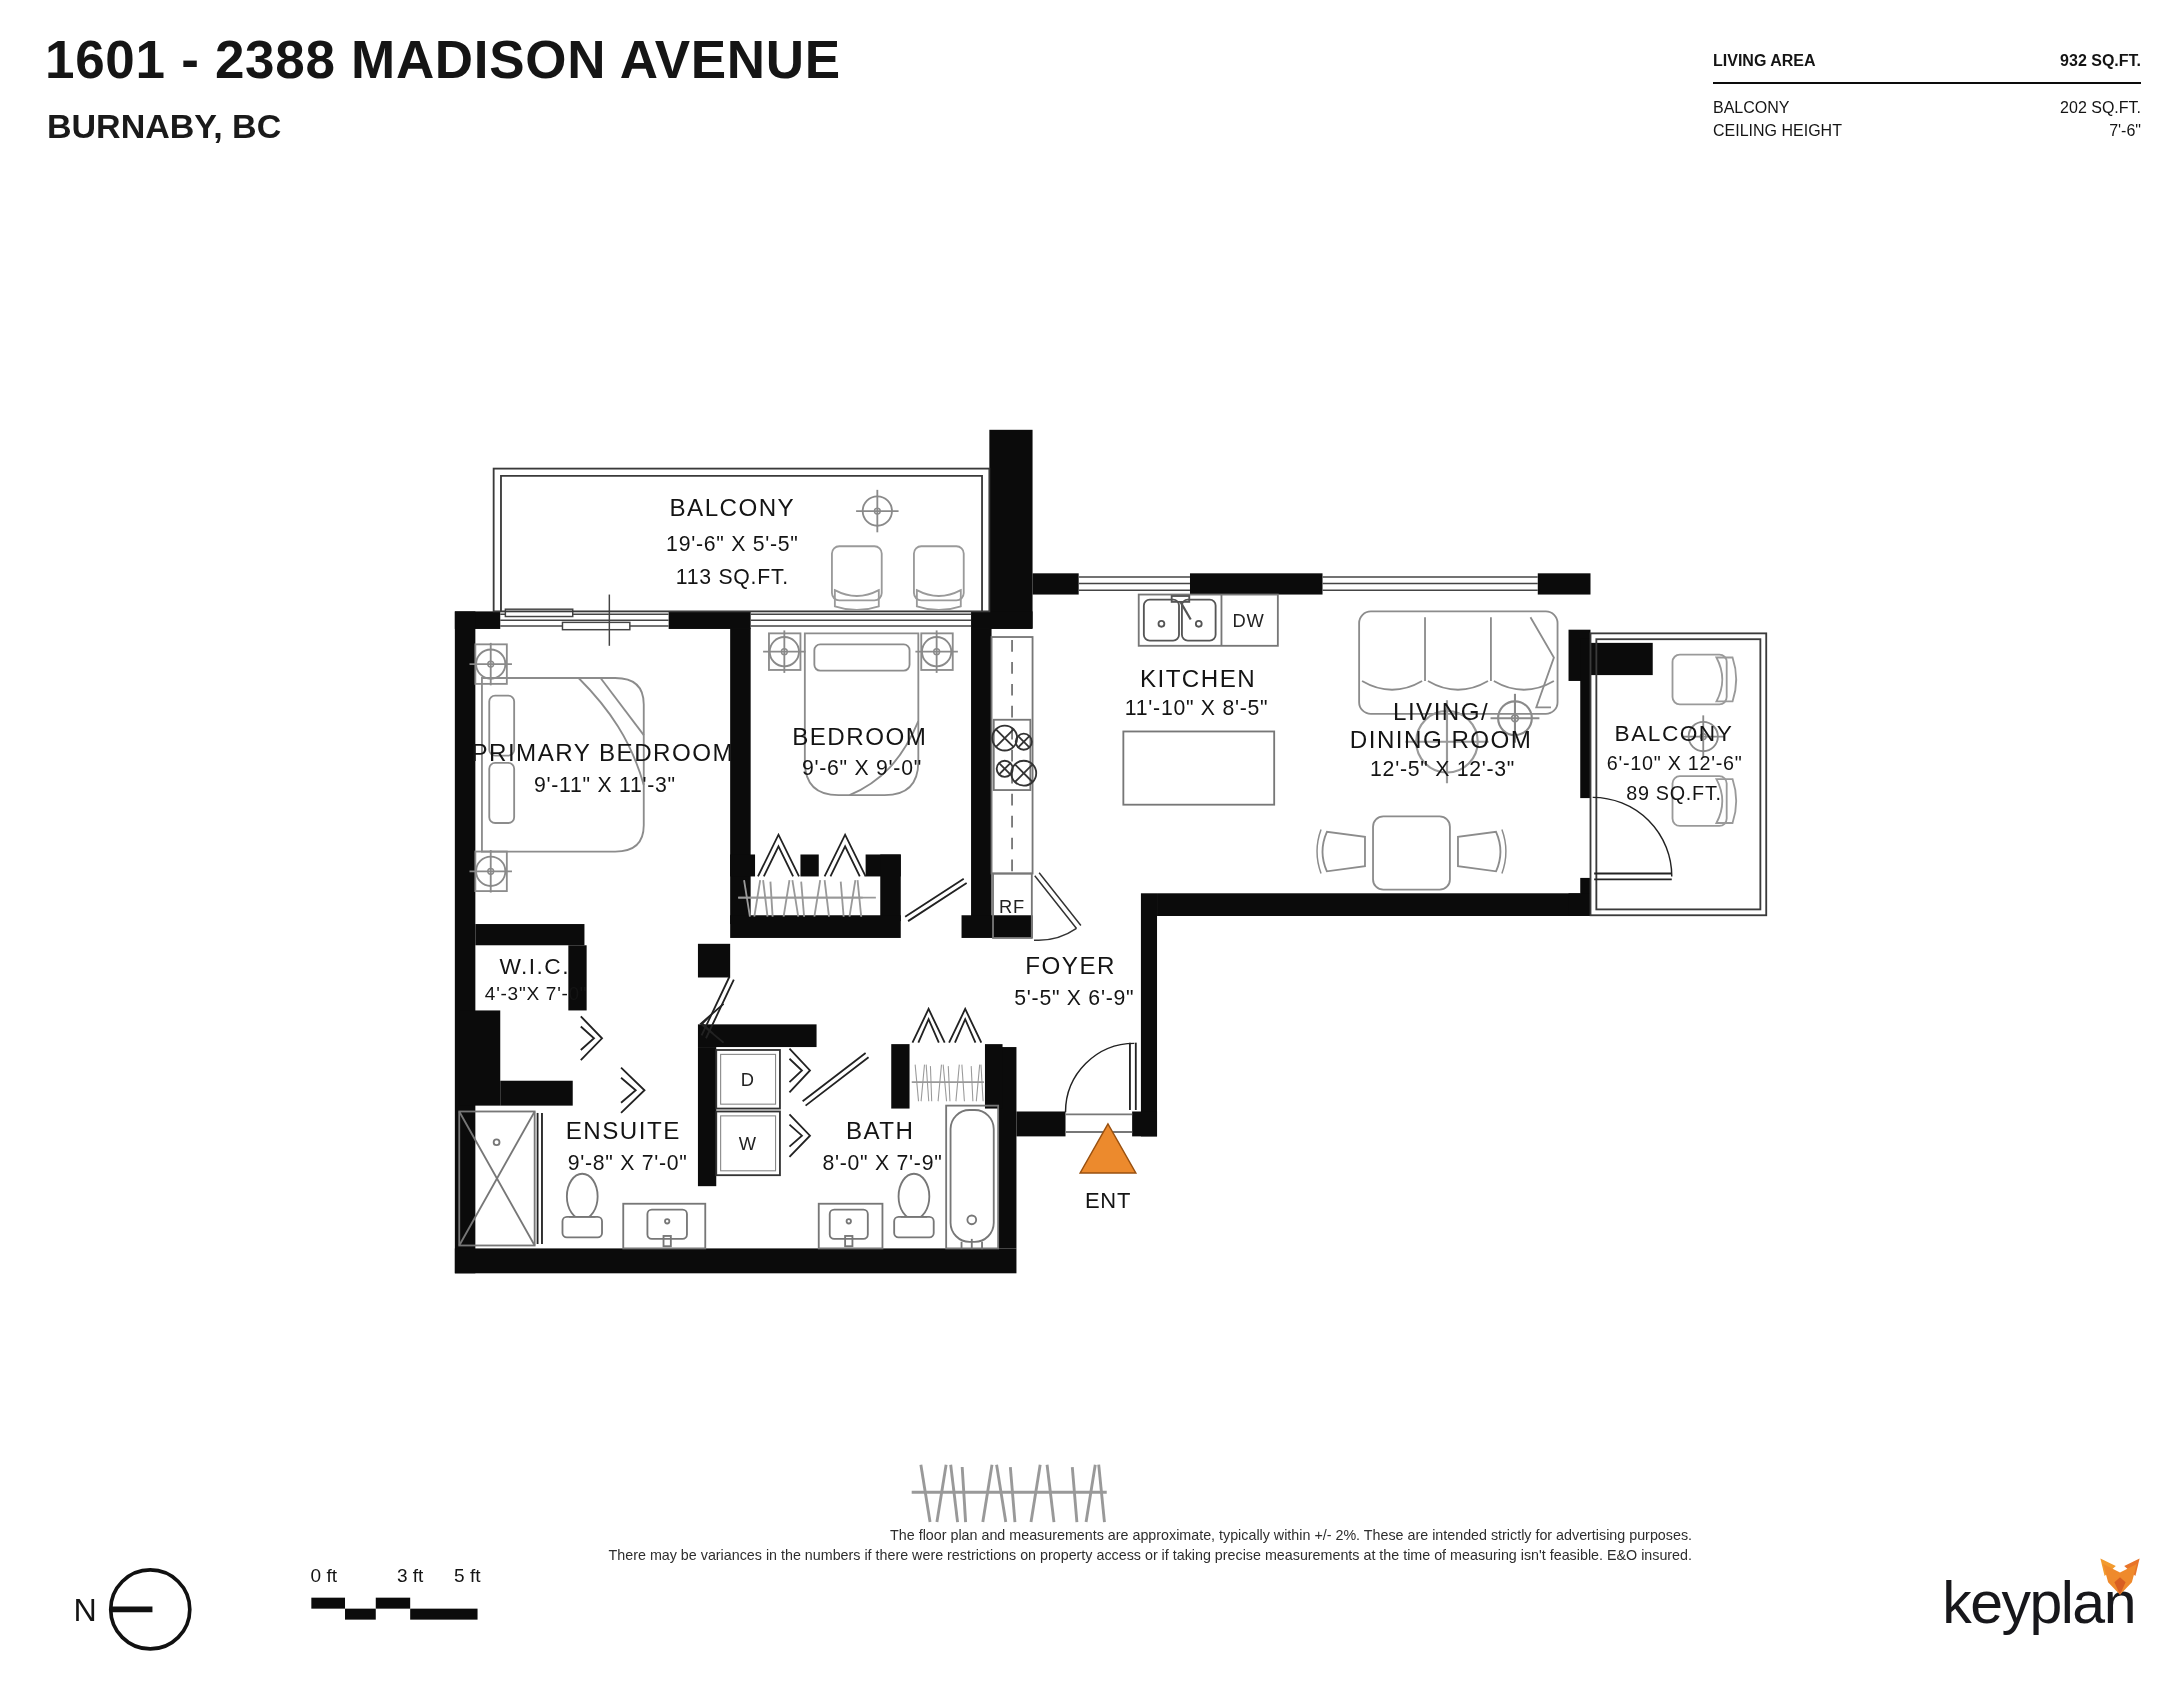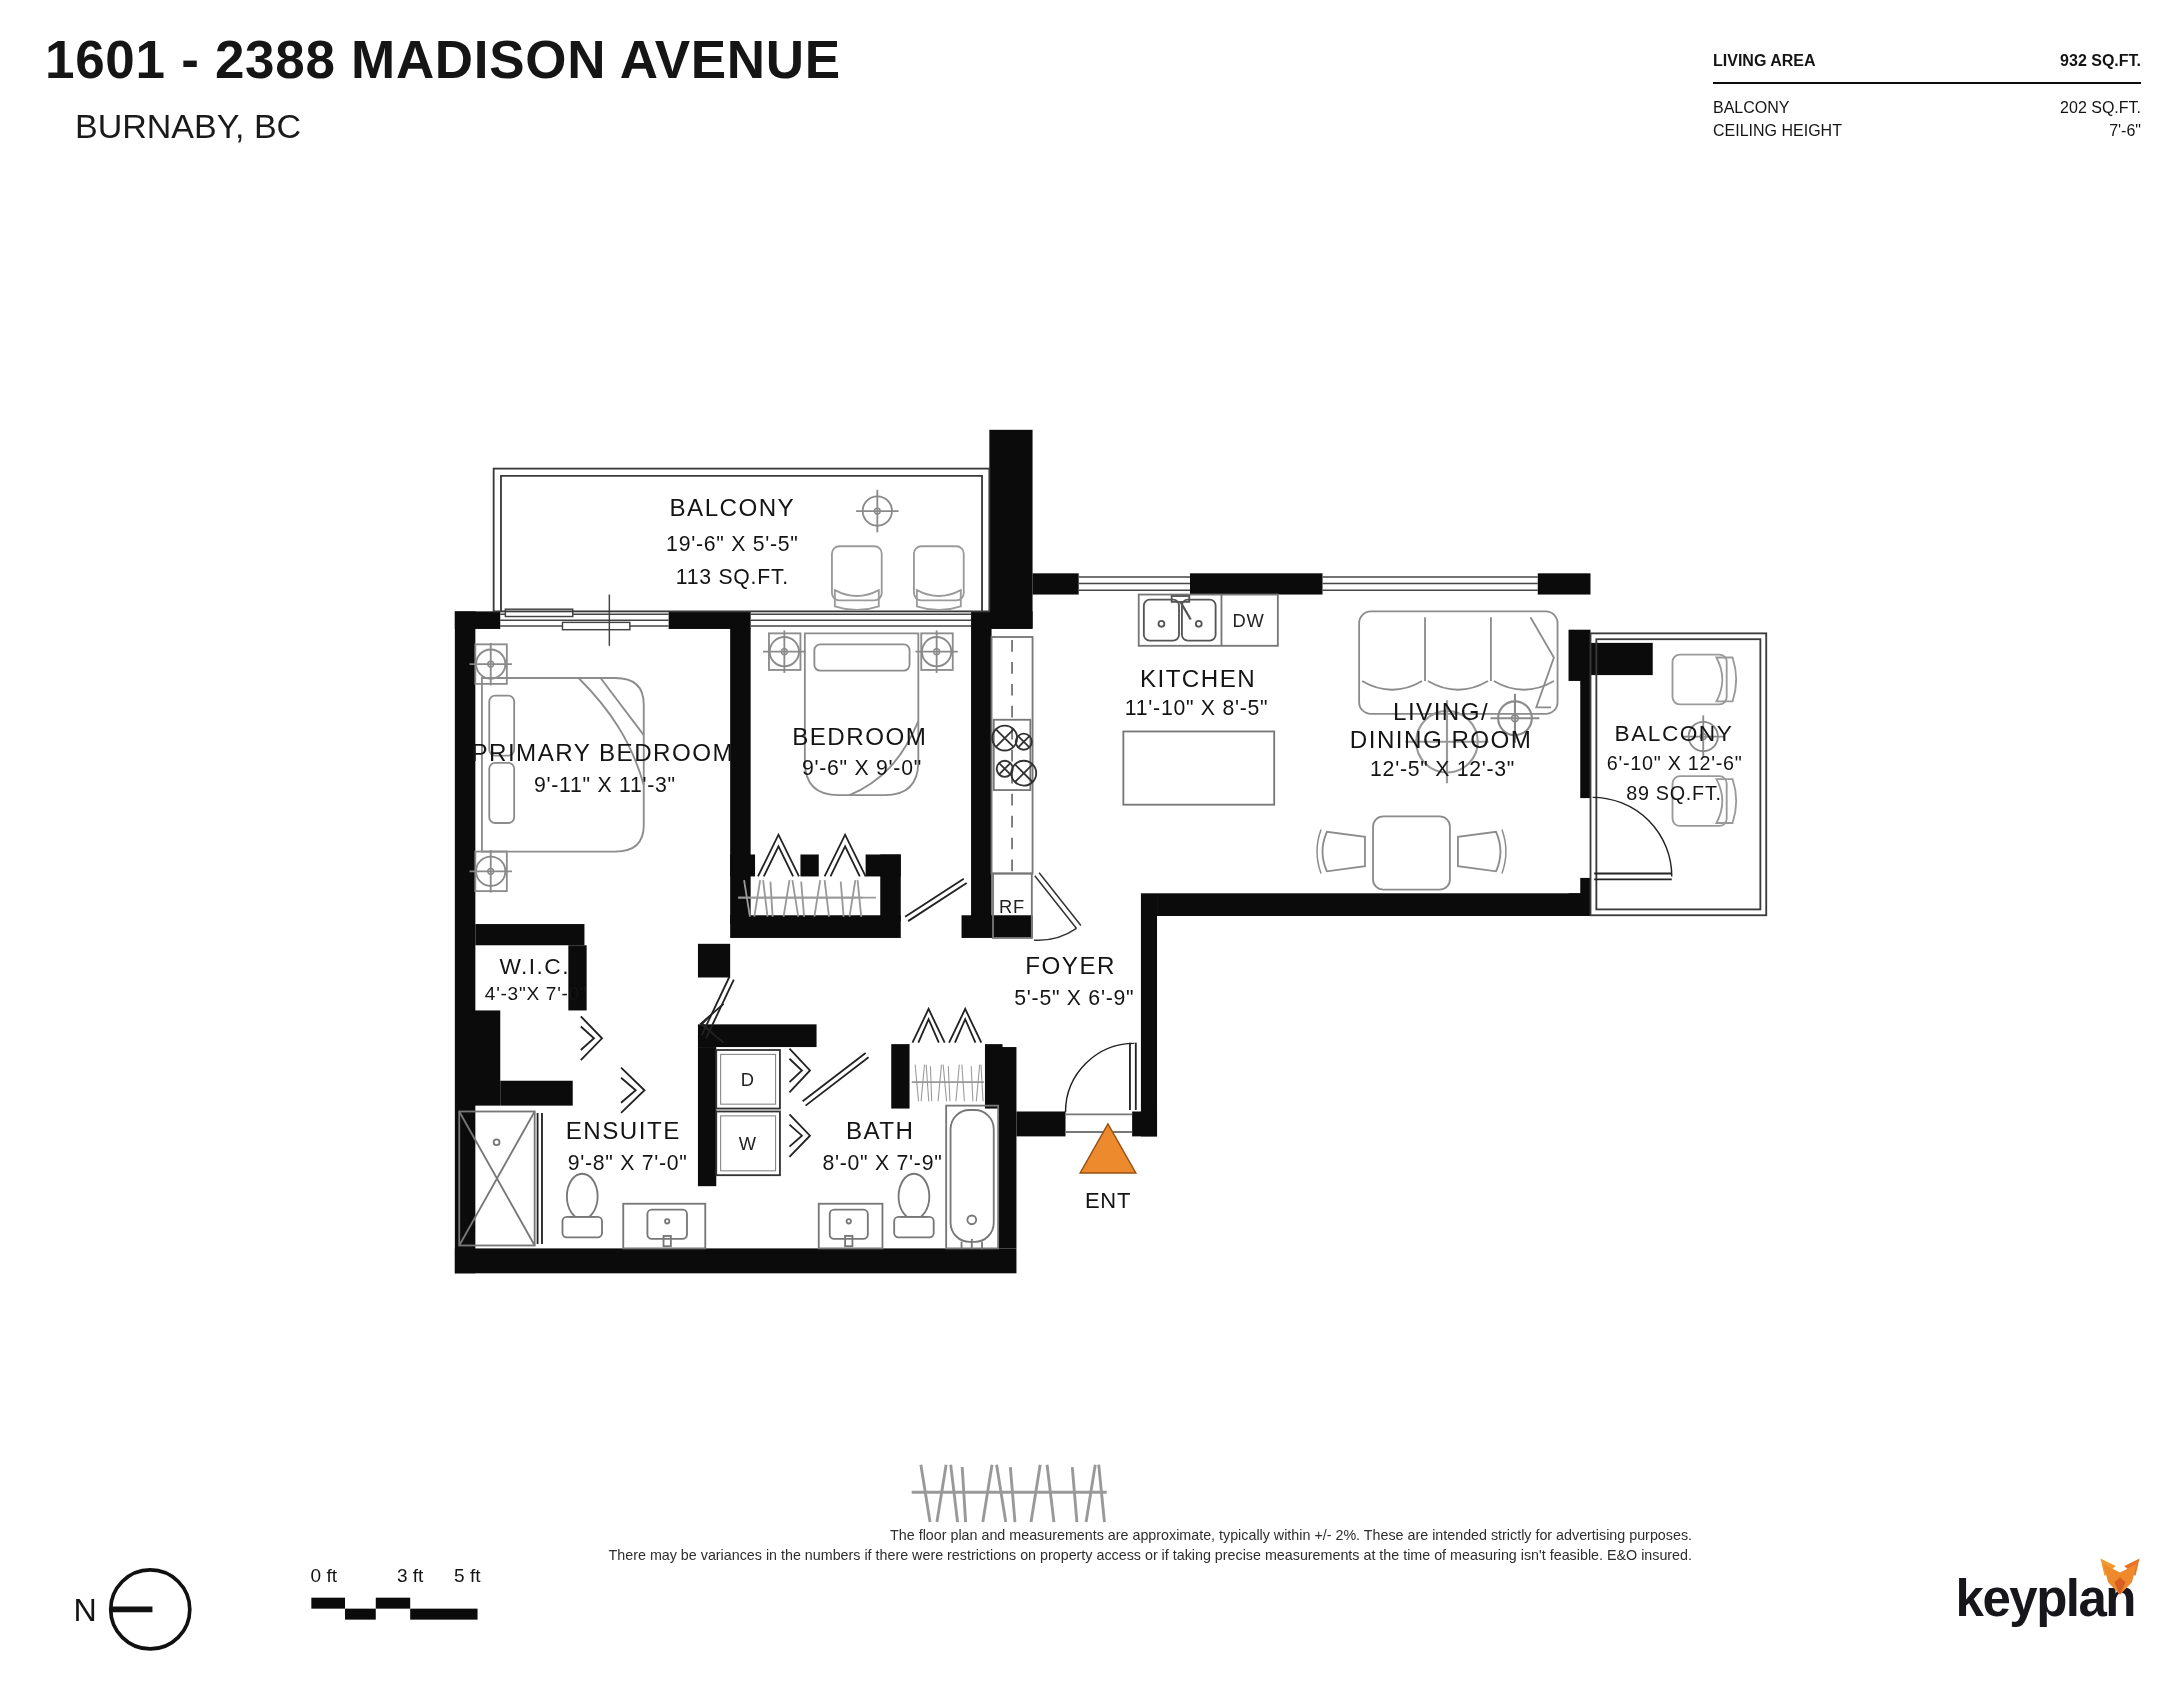--- a/index.html
+++ b/index.html
@@ -1,35 +1,35 @@
 <!DOCTYPE html>
 <html style="font-size:11.7px"><head>
 <meta charset="utf-8">
 <style>
   html,body{margin:0;padding:0;background:#ffffff;}
   #page{position:relative;width:2183px;height:1687px;background:#fff;overflow:hidden;
         font-family:"Liberation Sans",sans-serif;color:#111;}
   .abs{position:absolute;}
   #title{left:45px;top:29px;font-size:53px;font-weight:600;letter-spacing:0.7px;color:#151515;}
-  #subtitle{left:47px;top:107px;font-size:34px;font-weight:400;color:#1a1a1a;margin-left:28px;}
+  #subtitle{left:47px;top:107px;font-size:34px;font-weight:700;color:#1a1a1a;}
   #stats{right:42px;top:48px;width:428px;font-size:16px;color:#141414;}
   .srow{display:flex;justify-content:space-between;align-items:baseline;padding:4.4px 0;}
   .srow.bold{font-weight:700;}
   #stats-divider{border:none;border-top:2.9px solid #0c0c0c;margin:7.3px 0 11.7px 0;}
   .srow.light{font-weight:400;padding:2.9px 0;}
   #plan-svg{left:0;top:0;}
   svg text{font-family:"Liberation Sans",sans-serif;fill:#141414;}
   .rname{font-size:33px;letter-spacing:2px;}
   .rdim{font-size:29px;letter-spacing:1px;}
   .rsmall{font-size:26px;letter-spacing:1px;}
   .appl{font-size:25px;letter-spacing:1px;fill:#222;}
   #disclaimer{left:50%;transform:translateX(-50%);top:1517px;width:1201px;text-align:right;
               font-size:14.3px;line-height:1.42;color:#2e2e2e;margin-top:8px;}
   #logo{right:48px;top:1569px;}
-  #logo .wordmark{font-size:51px;font-weight:700;letter-spacing:-1.5px;color:#17171b;}
+  #logo .wordmark{font-size:59px;font-weight:400;letter-spacing:-1.5px;color:#17171b;}
   #logo svg{position:absolute;right:-5.9px;top:-11.7px;}
 </style>
 </head>
 <body>
 
 <div id="page">
 
   <div id="title" class="abs">1601 - 2388 MADISON AVENUE</div>
   <div id="subtitle" class="abs">BURNABY, BC</div>
 

